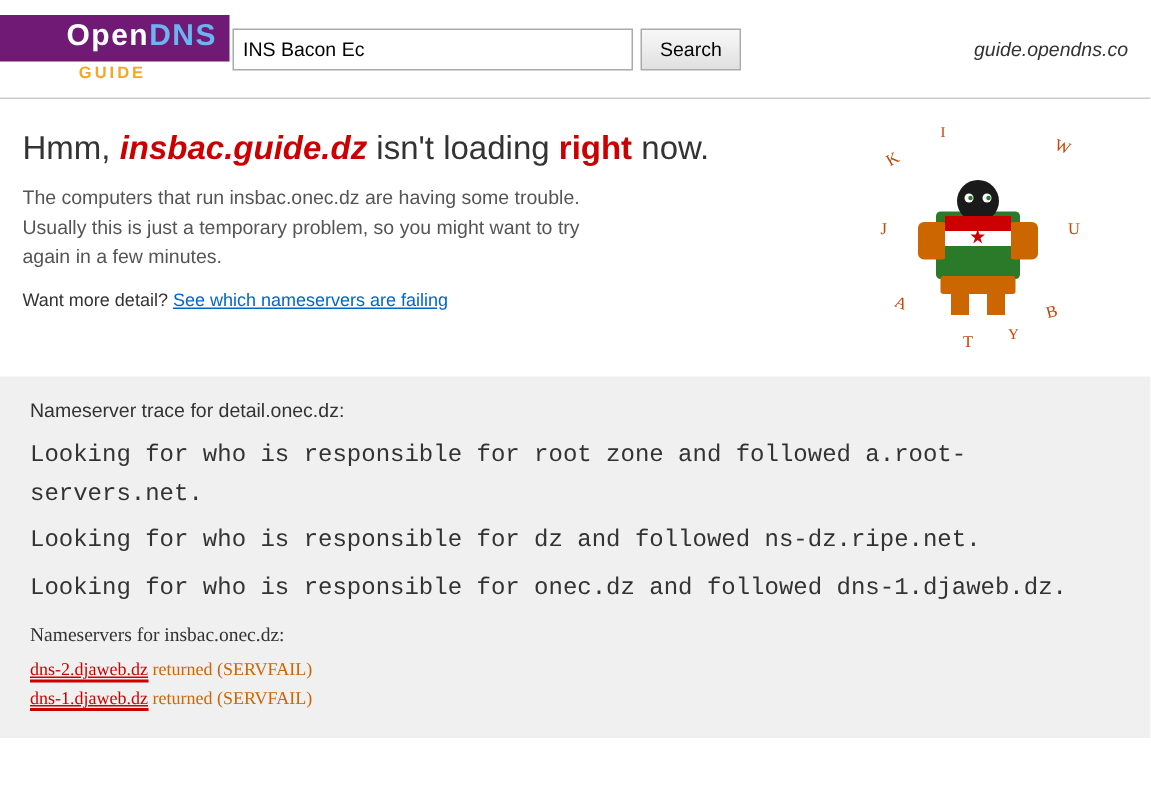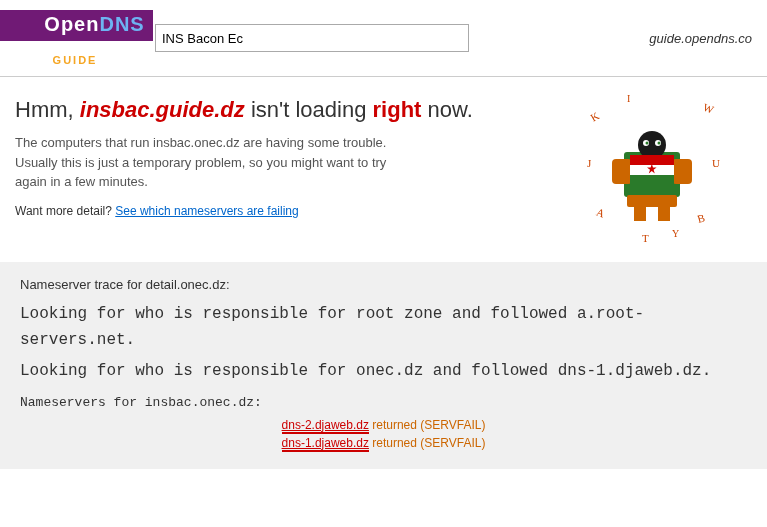--- a/index.html
+++ b/index.html
@@ -23,31 +23,31 @@
       background: #f5a623;
       padding: 3px 8px 5px 8px;
       display: inline-block;
     }
     #logo-guide {
       color: #f5a623;
       font-size: 11px;
       font-weight: bold;
       letter-spacing: 2px;
       text-transform: uppercase;
-      margin-top: 13px;
+      margin-top: 2px;
     }
     #search-area {
       display: flex;
       align-items: center;
       gap: 5px;
       margin-left: 20px;
       flex: 1;
     }
     #search-input-field {
-      width: 314px;
+      width: 267px;
       height: 28px;
       border: 1px solid #aaa;
       padding: 0 6px;
       font-size: 13px;
     }
     #search-button {
       height: 28px;
       padding: 0 12px;
       background: linear-gradient(to bottom, #f8f8f8, #e0e0e0);
       border: 1px solid #aaa;
@@ -139,28 +139,27 @@
       font-size: 16px;
       color: #333;
       line-height: 1.6;
     }
     #trace-lines p { margin-bottom: 6px; }
     #ns-title {
       font-size: 13px;
       color: #333;
       margin-top: 10px;
       margin-bottom: 8px;
-      font-family: Liberation Mono, monospace;
+      font-family: Liberation Serif, serif;
     }
     .ns-error {
-      font-family: Liberation Sans, sans-serif;
+      font-family: Liberation Serif, serif;
       font-size: 12px;
       color: #cc0000;
       margin-bottom: 4px;
-      text-align: center;
     }
     .ns-error a {
       color: #cc0000;
       text-decoration: underline;
       border-bottom: 2px solid #cc0000;
     }
     .ns-result {
       color: #cc6600;
     }
   </style>
@@ -170,20 +169,21 @@
 <div id="header">
   <div id="logo-area">
     <div id="logo-box" style="background: #701a75; padding-left: 47px;">
       <span style="font-size:20px; font-weight:bold; color:#fff; letter-spacing:1px;">Open<span style="color:#6db3f2;">DNS</span></span>
     </div>
     <div id="logo-guide">GUIDE</div>
   </div>
 
   <div id="search-area">
     <input id="search-input-field" type="text" value="INS Bacon Ec" style="">
+    <button id="search-button">Search</button>
   </div>
 
   <div>
     <a href="#" id="guide-link">
       <span>guide.opendns.co</span>
     </a>
   </div>
 </div>
 
 <div id="main">
@@ -244,20 +244,21 @@
         <rect x="86" y="118" width="12" height="16" fill="#cc6600"></rect>
       </svg>
     </div>
   </div>
 </div>
 
 <div id="trace-box">
   <p id="trace-title">Nameserver trace for detail.onec.dz:</p>
   <div id="trace-lines">
     <p>Looking&nbsp;for&nbsp;who&nbsp;is&nbsp;responsible&nbsp;for&nbsp;root&nbsp;zone&nbsp;and&nbsp;followed&nbsp;a.root-<br>servers.net.</p>
+    <p>Looking&nbsp;for&nbsp;who&nbsp;is&nbsp;responsible&nbsp;for&nbsp;dz&nbsp;and&nbsp;followed&nbsp;ns-dz.ripe.net.</p>
     <p>Looking&nbsp;for&nbsp;who&nbsp;is&nbsp;responsible&nbsp;for&nbsp;onec.dz&nbsp;and&nbsp;followed&nbsp;dns-1.djaweb.dz.</p>
   </div>
   <p id="ns-title">Nameservers for insbac.onec.dz:</p>
   <div id="ns-errors">
     <p class="ns-error"><a href="#">dns-2.djaweb.dz</a><span class="ns-result"> returned (SERVFAIL)</span></p>
     <p class="ns-error"><a href="#">dns-1.djaweb.dz</a><span class="ns-result"> returned (SERVFAIL)</span></p>
   </div>
 </div>
 
 </body></html>

